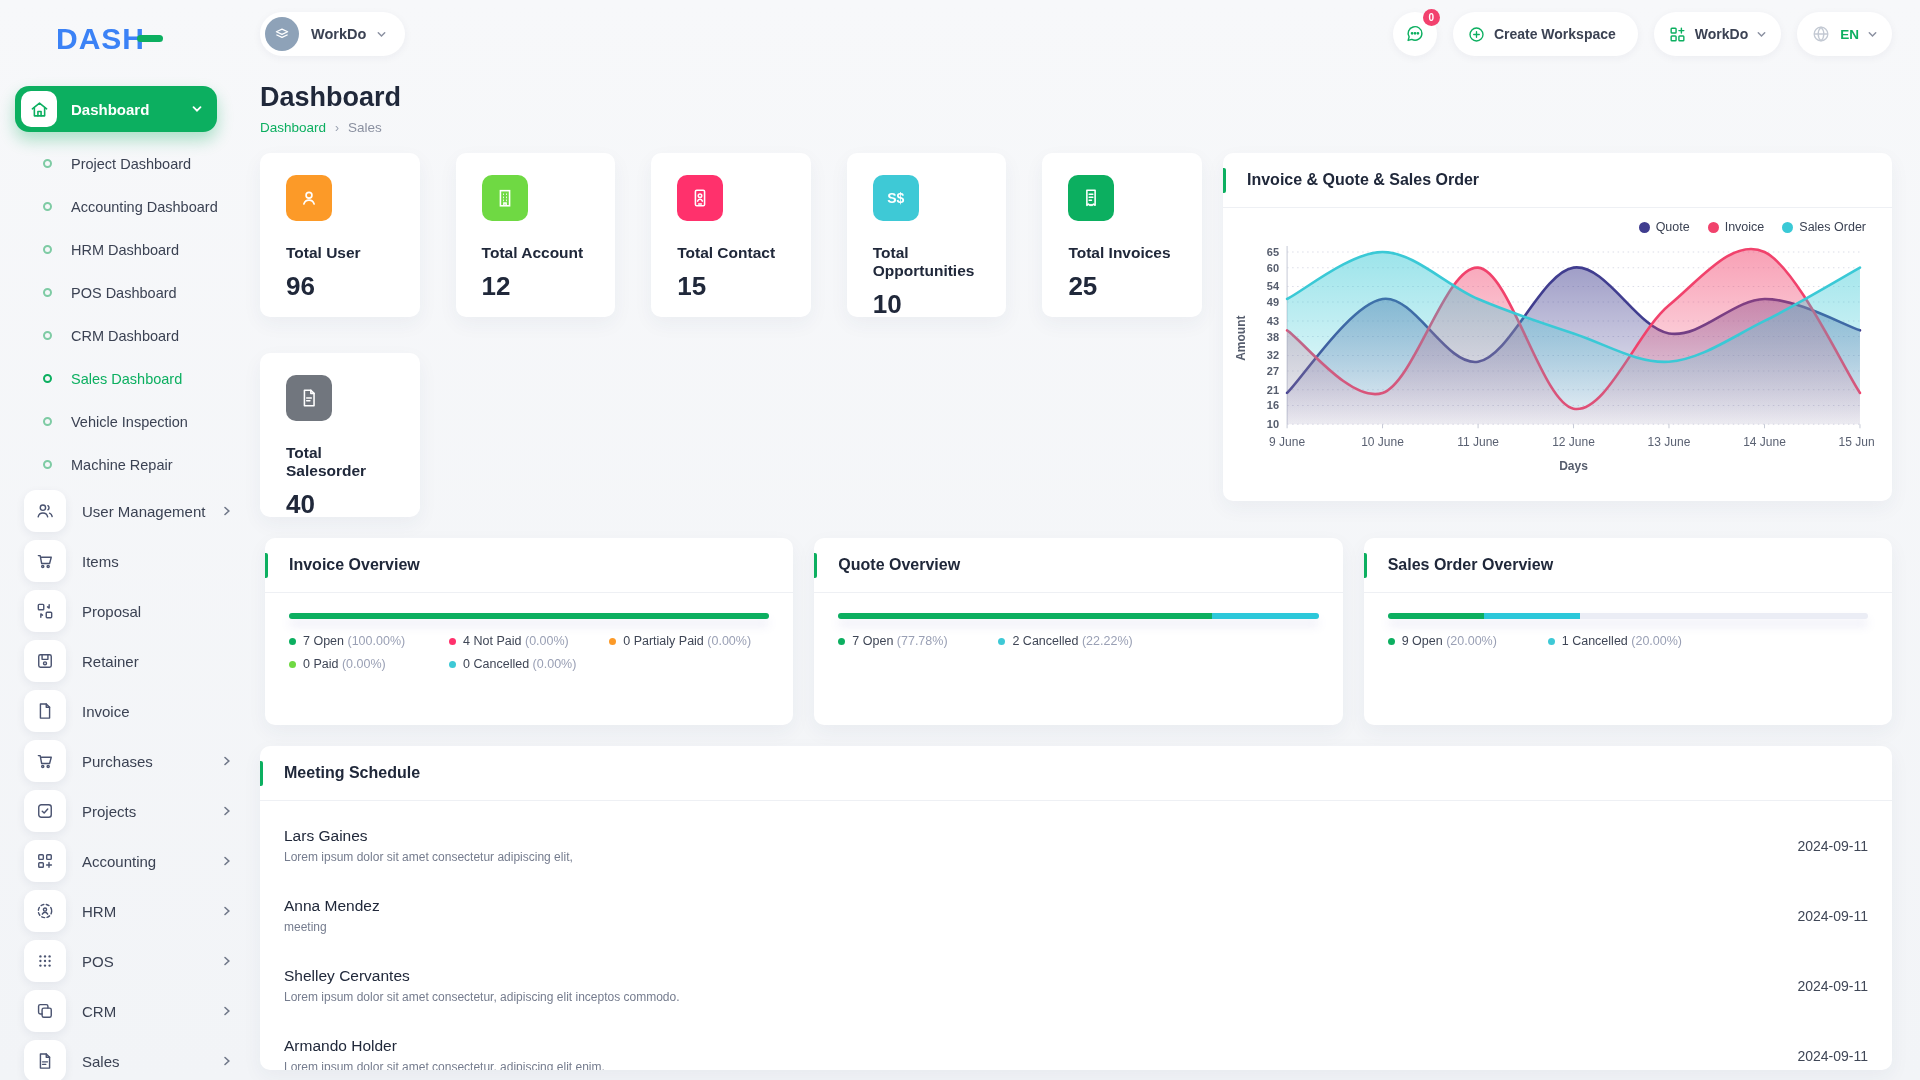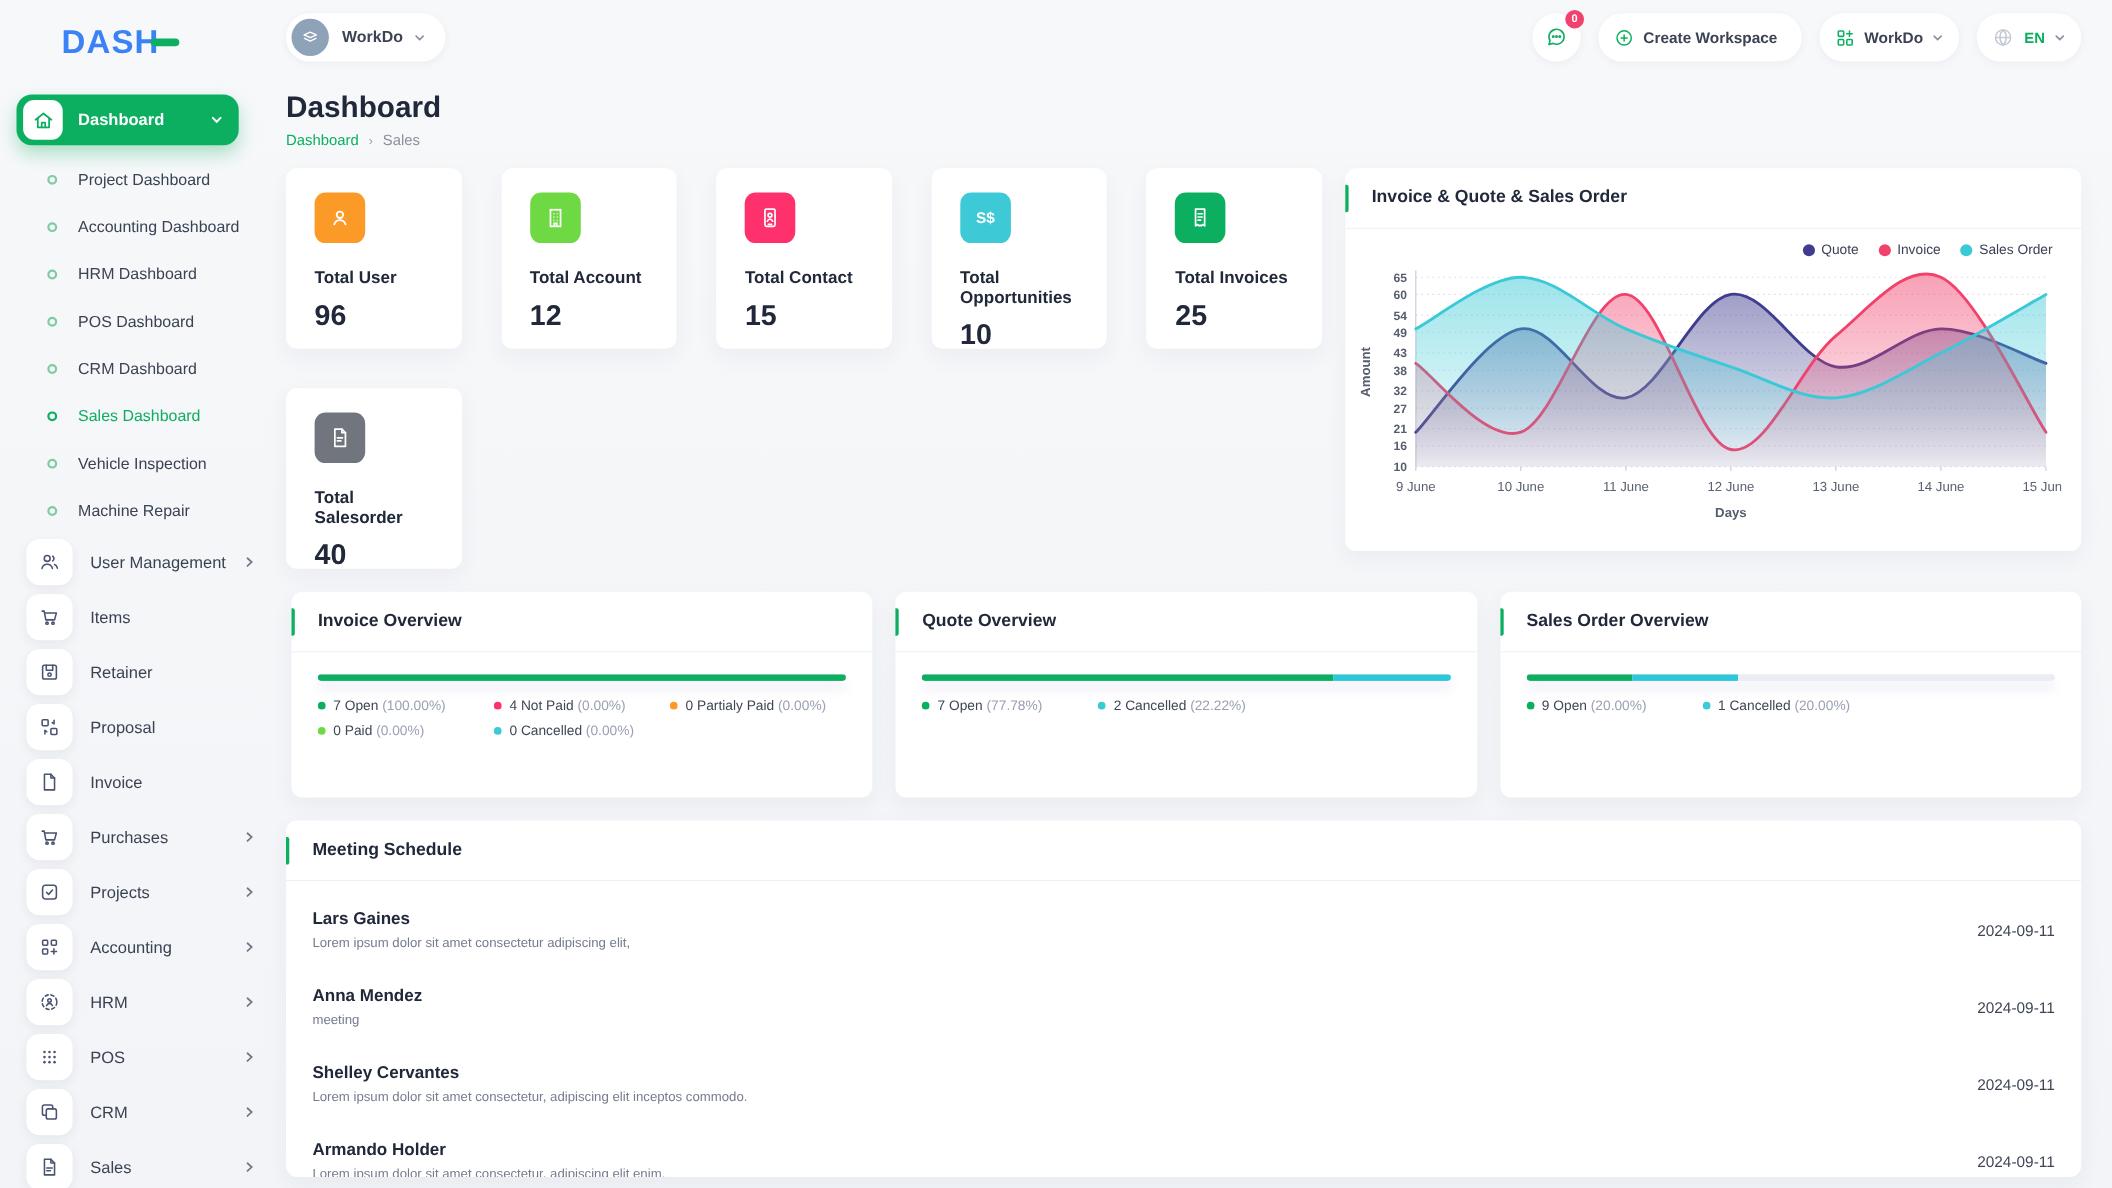--- a/index.html
+++ b/index.html
@@ -71,21 +71,21 @@
   .ov-body{padding:20px 24px 0}
   .bar{height:6px;border-radius:4px;background:#ebedf5;display:flex;overflow:hidden;box-shadow:0 7px 10px rgba(130,130,200,.16)}
   .bar span{height:100%}
   .ov-legend{margin-top:15px;display:grid;grid-template-columns:1fr 1fr 1fr;row-gap:9px}
   .ov-li{display:flex;align-items:center;gap:7px;font-size:12.5px;color:#3f4656}
   .ov-li .dot{width:7px;height:7px;border-radius:50%;flex:0 0 7px}
   .ov-li .pct{color:#9aa0b5}
 
   .meet-card{margin:21px 0 0 4px;height:324px;overflow:hidden}
   .meet-row{display:flex;align-items:center;justify-content:space-between;padding:0 24px;height:67px;margin-top:3px}
-  .meet-name{font-size:15.5px;font-weight:700;color:#20283a}
+  .meet-name{font-size:15.5px;font-weight:400;color:#20283a}
   .meet-desc{font-size:12px;color:#757c8e;margin-top:5px}
   .meet-date{font-size:14px;color:#3f4656}
 </style>
 </head>
 <body>
 
 <div class="app">
 
   <aside class="sidebar">
     <div class="logo">
@@ -163,37 +163,37 @@
               <path d="M4 5.5h2.2L8 15h9.5l2-7.5H7"></path>
               <circle cx="9.3" cy="18.6" r="1.3"></circle>
               <circle cx="15.8" cy="18.6" r="1.3"></circle>
             </svg>
           </span>
         <span class="txt">Items</span>
       </div>
       <div class="menu-item">
         <span class="tile">
             <svg width="20" height="20" viewBox="0 0 24 24" fill="none" stroke="#4a5370" stroke-width="1.7" stroke-linecap="round" stroke-linejoin="round">
-              <rect x="4.5" y="4.5" width="15" height="15" rx="2"></rect>
-              <path d="M8.5 4.5V10h7V4.5"></path>
-              <circle cx="12" cy="14.8" r="1.8"></circle>
-            </svg>
-          </span>
-        <span class="txt">Retainer</span>
-      </div>
-      <div class="menu-item">
-        <span class="tile">
-            <svg width="20" height="20" viewBox="0 0 24 24" fill="none" stroke="#4a5370" stroke-width="1.7" stroke-linecap="round" stroke-linejoin="round">
               <rect x="4" y="4" width="6.5" height="6.5" rx="1"></rect>
               <rect x="13.5" y="13.5" width="6.5" height="6.5" rx="1"></rect>
               <path d="M17 4.5v4l-2-1.5"></path>
               <path d="M7 19.5v-4l2 1.5"></path>
             </svg>
           </span>
         <span class="txt">Proposal</span>
+      </div>
+      <div class="menu-item">
+        <span class="tile">
+            <svg width="20" height="20" viewBox="0 0 24 24" fill="none" stroke="#4a5370" stroke-width="1.7" stroke-linecap="round" stroke-linejoin="round">
+              <rect x="4.5" y="4.5" width="15" height="15" rx="2"></rect>
+              <path d="M8.5 4.5V10h7V4.5"></path>
+              <circle cx="12" cy="14.8" r="1.8"></circle>
+            </svg>
+          </span>
+        <span class="txt">Retainer</span>
       </div>
       <div class="menu-item">
         <span class="tile">
             <svg width="20" height="20" viewBox="0 0 24 24" fill="none" stroke="#4a5370" stroke-width="1.7" stroke-linecap="round" stroke-linejoin="round">
               <path d="M6.5 3.5h7l4 4v13h-11z"></path>
               <path d="M13.5 3.5v4h4"></path>
             </svg>
           </span>
         <span class="txt">Invoice</span>
       </div>

